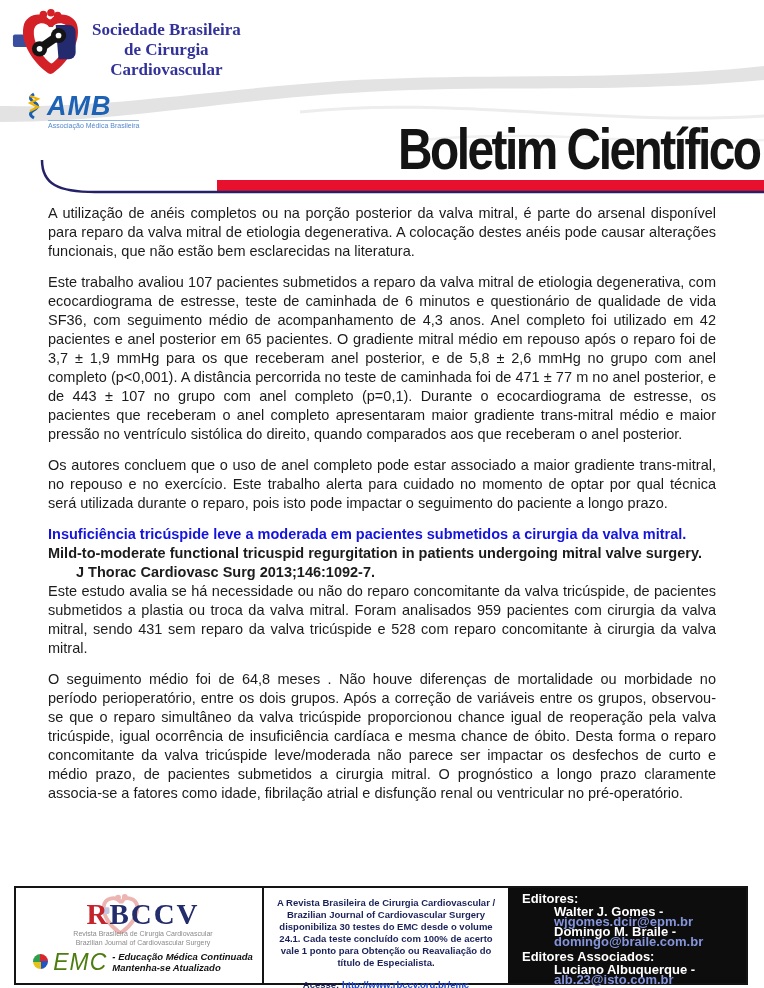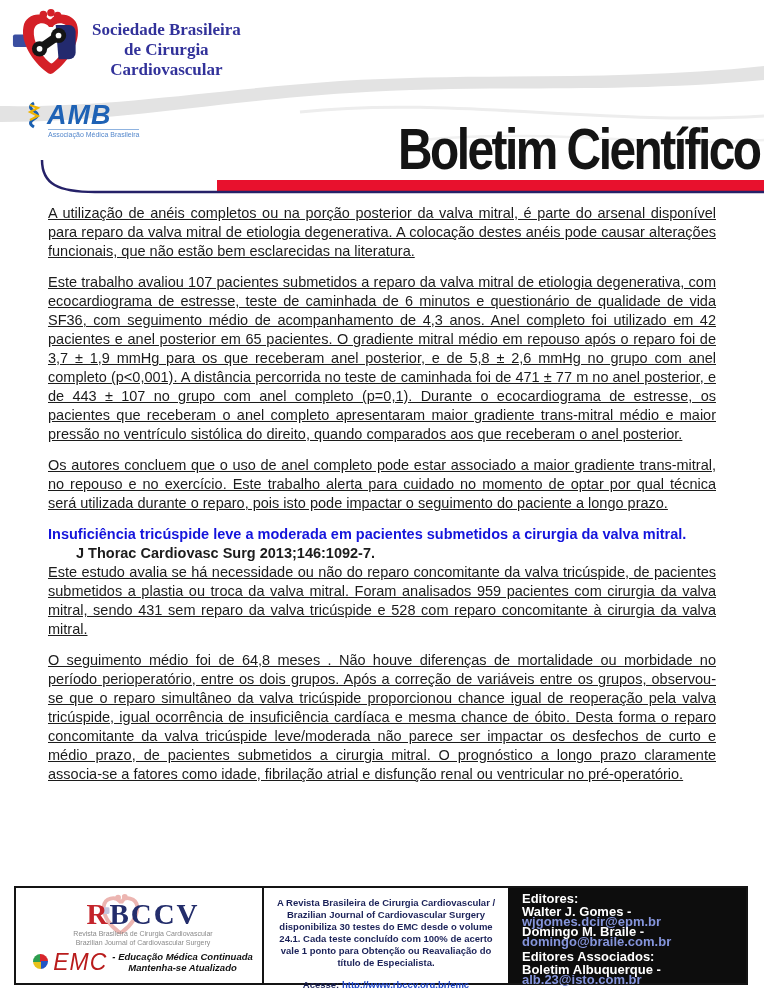--- a/index.html
+++ b/index.html
@@ -6,65 +6,65 @@
   html,body { width:764px; height:988px; background:#ffffff; font-family:"Liberation Sans", sans-serif; }
   .page { position:relative; width:764px; height:988px; background:#fff; overflow:hidden; }
 
   
   .header { position:absolute; left:0; top:0; width:764px; height:197px; }
   .swoosh-svg { position:absolute; left:0; top:0; }
   .logo-block { position:absolute; left:12px; top:6px; display:flex; align-items:flex-start; }
   .society-name { margin-left:4px; padding-top:14px; text-align:center;
       font-family:"Liberation Serif", serif; font-weight:bold; font-size:17px; line-height:20px;
       color:#32329a; }
-  .amb-block { position:absolute; left:24px; top:101px; }
+  .amb-block { position:absolute; left:24px; top:92px; }
   .amb-row { display:flex; align-items:center; gap:3px; }
   .amb-acronym { font-size:27px; font-weight:bold; font-style:italic; color:#1e62b5; letter-spacing:1px; line-height:26px; }
   .amb-subtitle { margin-left:24px; font-size:7px; color:#5588cc; border-top:1px solid #8fb3e0; padding-top:1px; }
 
   .bulletin-title { position:absolute; right:4px; top:116px; white-space:nowrap;
       font-size:57px; font-weight:bold; letter-spacing:-3px; color:#141414;
       transform:scaleX(.84); transform-origin:100% 50%; }
   .red-bar { position:absolute; left:217px; top:180px; width:547px; height:12px; background:#e8112d; }
   .navy-curve { position:absolute; left:0; top:0; }
 
   
   .content { position:absolute; left:0; top:197px; width:764px; padding:7px 48px 0 48px;
       font-size:14.5px; line-height:19px; color:#1c1c1c; }
-  .content p { text-align:justify; margin:0 0 12px 0;text-decoration:underline; }
+  .content p { text-align:justify; margin:0 0 12px 0; }
   .a2-title-pt { color:#1414dc; font-weight:bold; text-align:justify; }
   .a2-title-en { font-weight:bold; text-align:justify; }
   .a2-citation { font-weight:bold;margin-left:28px; }
 
   
   .footer { position:absolute; left:14px; top:886px; width:734px; height:99px;
       border:2px solid #141414; background:#fff; display:flex; }
   .f-left { width:240px; border-right:2px solid #141414; display:flex; flex-direction:column;
       align-items:center; justify-content:center; padding:3px 2px;margin-left:8px; }
   .rbccv { position:relative; text-align:center; }
   .rbccv-heart { position:absolute; left:26px; top:-7px; z-index:0; opacity:.85; }
   .rbccv-letters { position:relative; z-index:1; font-family:"Liberation Serif", serif; font-weight:bold;
       font-size:29px; line-height:30px; letter-spacing:2px; }
   .rbccv-r { color:#c4242b; }
   .rbccv-rest { color:#232d6b; }
   .rbccv-sub { position:relative; z-index:1; font-size:7px; line-height:8px; color:#8a8a8a; margin-top:1px; }
   .emc-row { display:flex; align-items:center; gap:5px; margin-top:4px; }
   .emc-circle { width:15px; height:15px; border-radius:50%;
       background:conic-gradient(#d8262c 0 25%, #2255c4 25% 50%, #e8c21a 50% 75%, #2e9e4f 75% 100%); }
-  .emc-text { font-size:23px; font-style:italic; color:#b91c1c; letter-spacing:1px; line-height:22px; }
+  .emc-text { font-size:23px; font-style:italic; color:#4d7c0f; letter-spacing:1px; line-height:22px; }
   .emc-taglines { font-size:9.5px; font-weight:bold; font-style:italic; color:#121212;
-      line-height:11px; text-align:center; }
+      line-height:11px; text-align:left; }
   .f-mid { flex:1; padding:9px 10px 0; text-align:center; color:#1b2259; font-weight:bold;
       font-size:9.5px; line-height:12px; }
   .f-mid .access { margin-top:10px; }
   .f-mid .access-url { color:#2047c8; }
   .f-right { width:238px; background:#0d0d0d; color:#ffffff; padding:6px 6px 0 14px;
       font-size:13px; line-height:10px; font-weight:bold; }
   .f-right .sec { margin-bottom:3px; }
-  .f-right .grp { margin-bottom:5px; }
+  .f-right .grp { margin-bottom:5px;margin-left:32px; }
   .f-right .email { color:#8595dc; }
   a { text-decoration:none; }
 </style>
 </head>
 <body>
 
 <div class="page">
 
   <div class="header">
 
@@ -115,20 +115,21 @@
       <path d="M42,160 C42,184 58,192 95,192 L764,192" stroke="#252168" stroke-width="2.5" fill="none"></path>
     </svg>
   </div>
 
   <div class="content">
     <p>A utilização de anéis completos ou na porção posterior da valva mitral, é parte do arsenal disponível para reparo da valva mitral de etiologia degenerativa. A colocação destes anéis pode causar alterações funcionais, que não estão bem esclarecidas na literatura.</p>
     <p>Este trabalho avaliou 107 pacientes submetidos a reparo da valva mitral de etiologia degenerativa, com ecocardiograma de estresse, teste de caminhada de 6 minutos e questionário de qualidade de vida SF36, com seguimento médio de acompanhamento de 4,3 anos. Anel completo foi utilizado em 42 pacientes e anel posterior em 65 pacientes. O gradiente mitral médio em repouso após o reparo foi de 3,7 ± 1,9 mmHg para os que receberam anel posterior, e de 5,8 ± 2,6 mmHg  no grupo com anel completo  (p&lt;0,001). A distância percorrida no teste de caminhada foi de 471 ± 77 m no anel posterior, e de 443 ± 107 no grupo com anel completo  (p=0,1). Durante o ecocardiograma de estresse, os pacientes que receberam o anel completo apresentaram maior gradiente trans-mitral médio e maior pressão no ventrículo sistólica do direito, quando comparados aos que receberam o anel posterior.</p>
     <p>Os autores concluem que o uso de anel completo pode estar associado a maior gradiente trans-mitral, no repouso e no exercício. Este trabalho alerta para cuidado no momento de optar por qual técnica será utilizada durante o reparo, pois isto pode impactar o seguimento do paciente a longo prazo.</p>
 
     <div class="a2-title-pt">Insuficiência tricúspide leve a moderada em pacientes submetidos a cirurgia da valva mitral.</div>
+    <div class="a2-title-en">Mild-to-moderate functional tricuspid regurgitation in patients undergoing mitral valve surgery.</div>
     <div class="a2-citation">J Thorac Cardiovasc Surg 2013;146:1092-7.</div>
     <p>Este estudo avalia se há necessidade ou não do reparo concomitante da valva tricúspide,  de pacientes submetidos a plastia ou troca da valva mitral. Foram analisados 959 pacientes com cirurgia da valva mitral, sendo 431 sem reparo da valva tricúspide  e 528 com reparo concomitante à cirurgia da valva mitral.</p>
     <p>O seguimento médio foi de 64,8 meses . Não houve diferenças de mortalidade ou morbidade no período perioperatório, entre os dois grupos. Após a correção de variáveis entre os grupos, observou-se que o reparo simultâneo da valva tricúspide proporcionou chance igual  de reoperação pela valva tricúspide, igual ocorrência de insuficiência cardíaca e mesma chance de óbito. Desta forma o reparo concomitante da valva tricúspide leve/moderada não parece ser impactar os desfechos de curto e médio prazo, de pacientes submetidos a cirurgia mitral. O prognóstico a longo prazo claramente associa-se a fatores como idade, fibrilação atrial e disfunção renal ou ventricular no pré-operatório.</p>
   </div>
 
   <div class="footer">
 
     <div class="f-left">
       <div class="rbccv">
         <svg class="rbccv-heart" width="42" height="42" viewBox="0 0 44 44">
@@ -160,21 +161,21 @@
     </div>
 
     <div class="f-right">
       <div class="sec">Editores:</div>
       <div class="grp">
         <div><span>Walter J. Gomes - </span><a href="#" class="email">wjgomes.dcir@epm.br</a></div>
         <div><span>Domingo M. Braile - </span><a href="#" class="email">domingo@braile.com.br</a></div>
       </div>
       <div class="sec">Editores Associados:</div>
       <div class="grp">
-        <div><span>Boletim Albuquerque - </span><a href="#" class="email">alb.23@isto.com.br</a></div>
+        <div><span>Luciano Albuquerque - </span><a href="#" class="email">alb.23@isto.com.br</a></div>
         <div><span>Orlando Petrucci - </span><a href="#" class="email">petrucci@unicamp.br</a></div>
       </div>
       <div>Para pedido do artigo na íntegra:</div>
       <a href="#" class="email">revista@sbccv.org.br</a>
     </div>
   </div>
 
 </div>
 
 </body></html>

